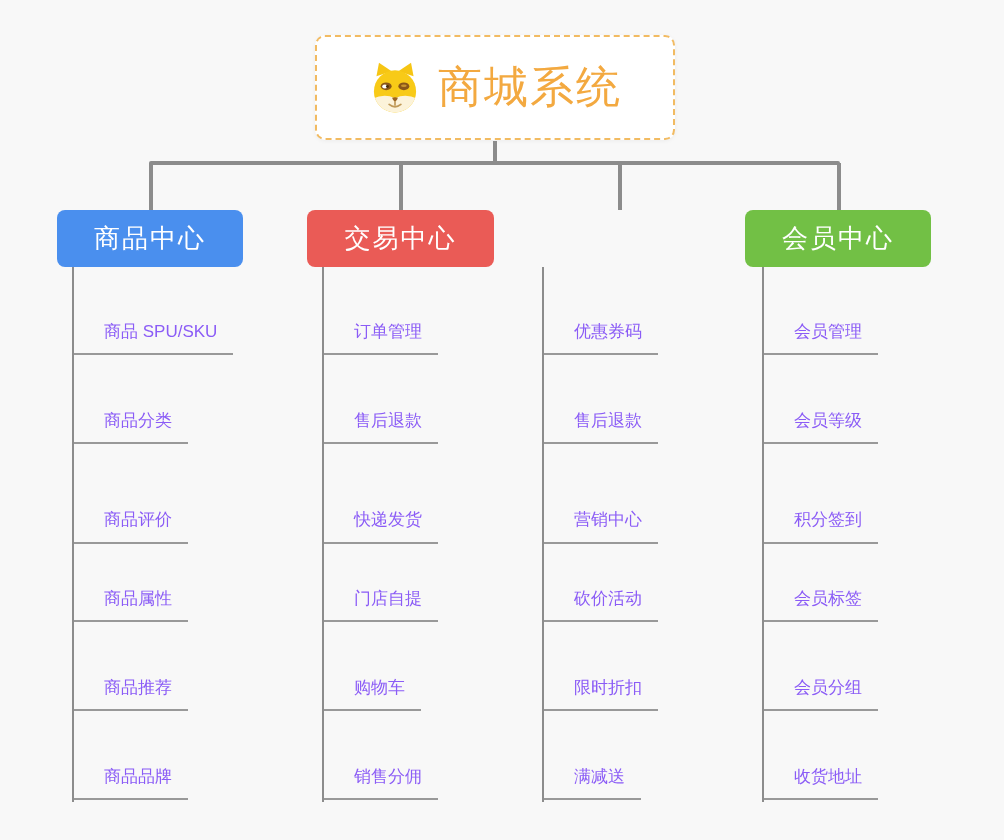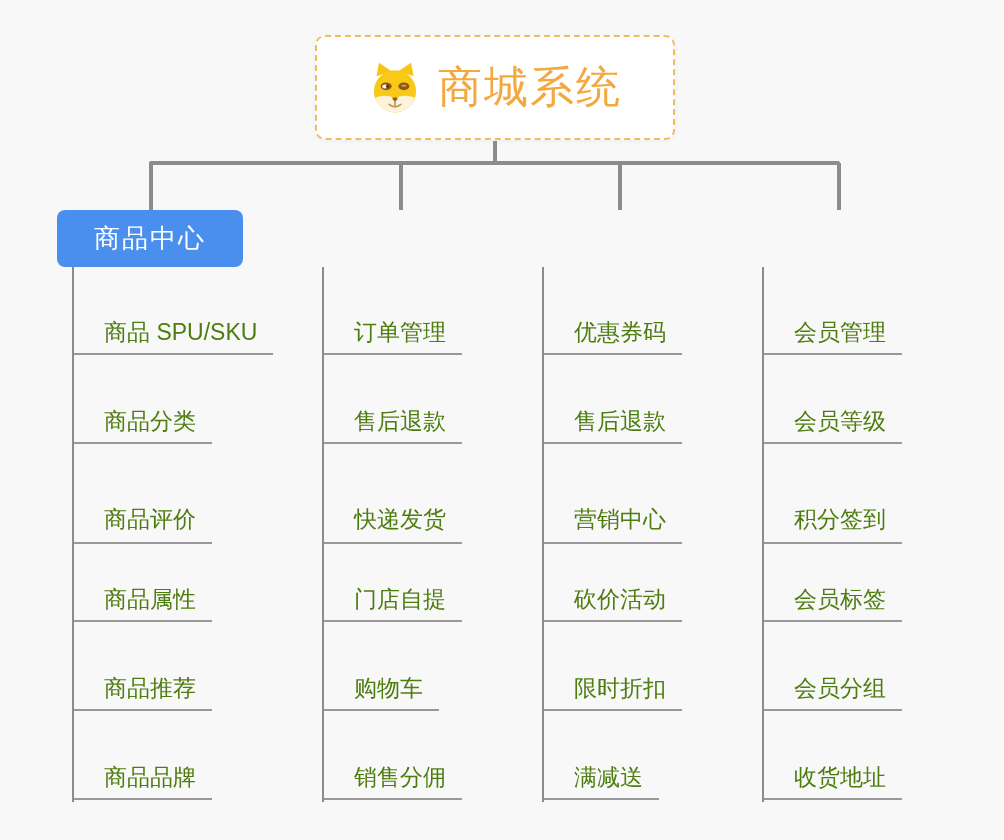--- a/index.html
+++ b/index.html
@@ -63,22 +63,22 @@
   }
   .c0 { left: 72px; }
   .c1 { left: 322px; }
   .c2 { left: 542px; }
   .c3 { left: 762px; }
   .item {
     position: absolute; left: 0;
     height: 42px; line-height: 38px;
     padding-left: 30px; padding-right: 16px;
     border-bottom: 2px solid #999999;
-    font-size: 23px;
-    color: #4d7c0f;
+    font-size: 17px;
+    color: #8b5cf6;
     white-space: nowrap;
     width: max-content;
   }
   .item:nth-child(1) { top: 46px;  }
   .item:nth-child(2) { top: 135px; }
   .item:nth-child(3) { top: 235px; font-family: Liberation Mono, monospace; }
   .item:nth-child(4) { top: 313px; }
   .item:nth-child(5) { top: 402px; }
   .item:nth-child(6) { top: 491px; }
 </style>
@@ -116,20 +116,22 @@
   </div>
 
   <div class="conn root-stem"></div>
   <div class="conn trunk-bar"></div>
   <div class="conn drop drop-0"></div>
   <div class="conn drop drop-1"></div>
   <div class="conn drop drop-2"></div>
   <div class="conn drop drop-3"></div>
 
   <div class="branch-node b0" style="background-color: rgb(74, 143, 238);">商品中心</div>
+  <div class="branch-node b1" style="background-color: rgb(234, 91, 86);">交易中心</div>
+  <div class="branch-node b3" style="background-color: rgb(114, 192, 69);">会员中心</div>
 
   <div class="column c0">
     <div class="item">商品 SPU/SKU</div>
     <div class="item">商品分类</div>
     <div class="item">商品评价</div>
     <div class="item">商品属性</div>
     <div class="item">商品推荐</div>
     <div class="item">商品品牌</div>
   </div>
 

